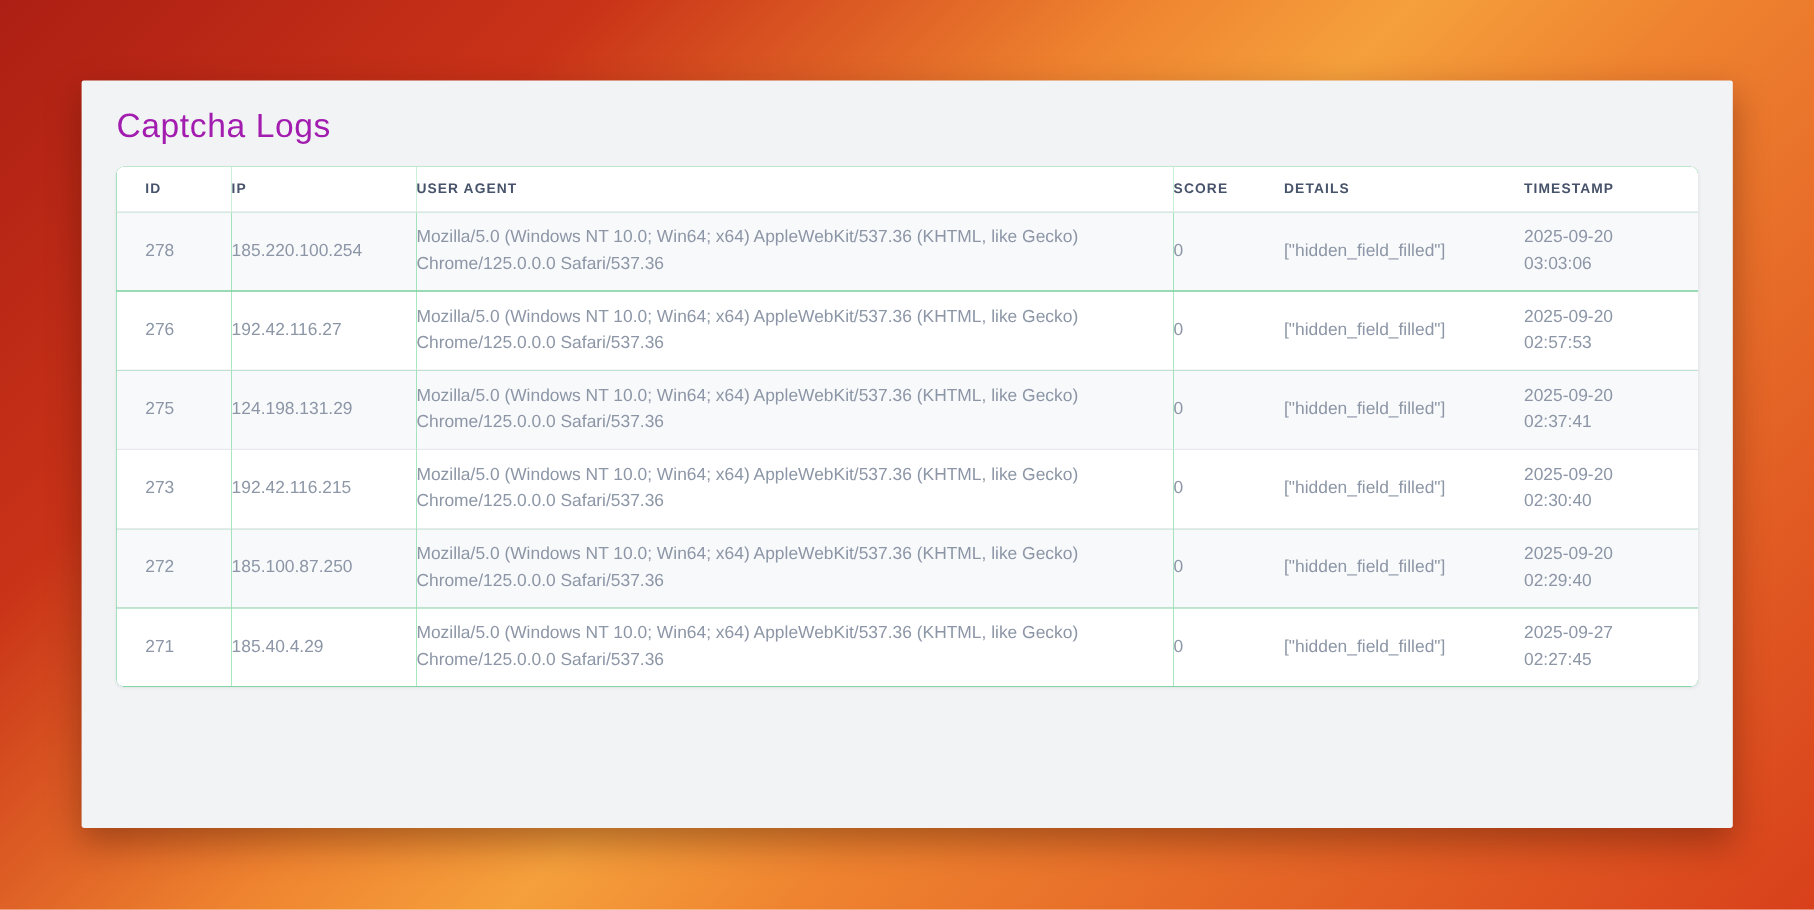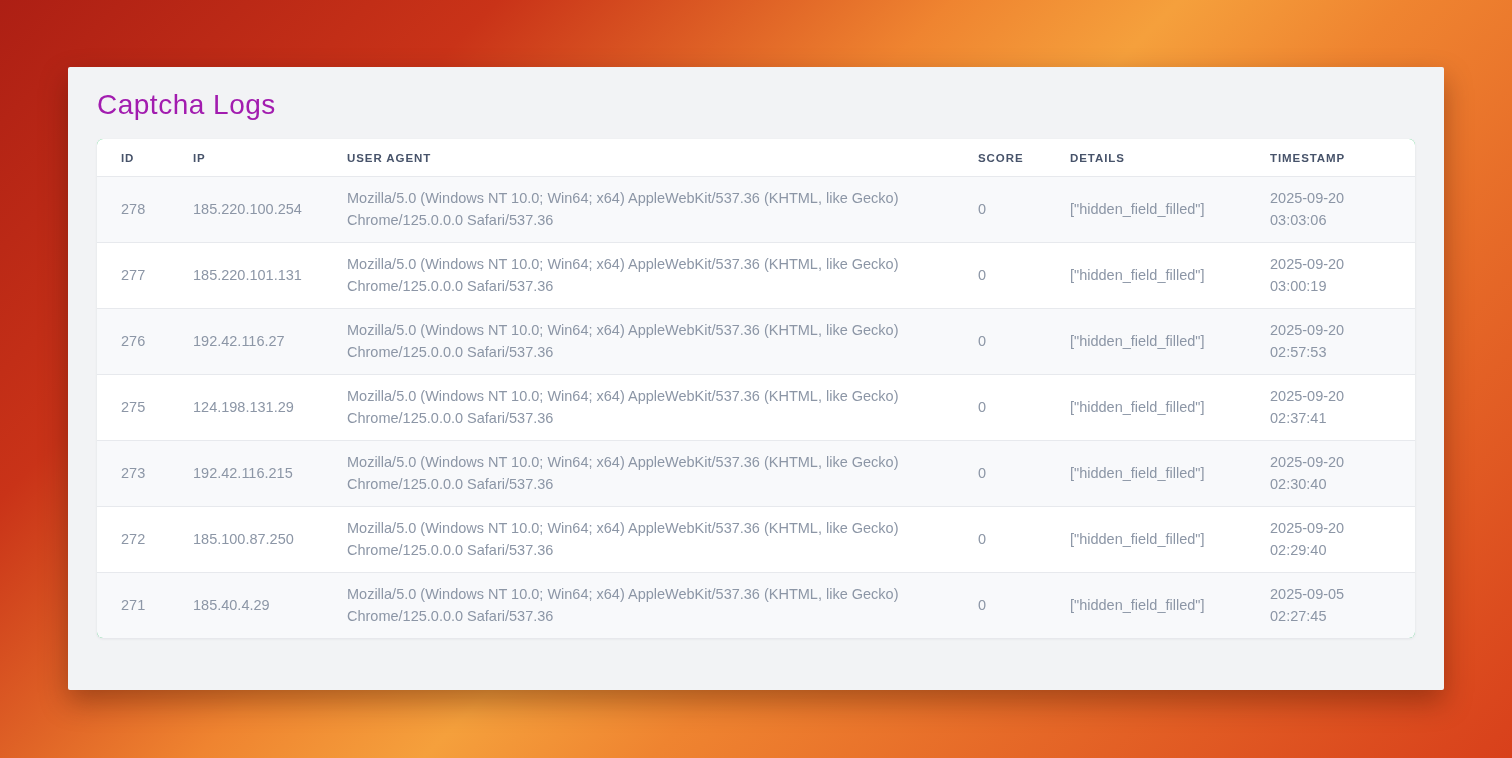--- a/index.html
+++ b/index.html
@@ -118,28 +118,20 @@
       <tbody>
         <tr>
           <td>278</td>
           <td>185.220.100.254</td>
           <td class="cell-ua">Mozilla/5.0 (Windows NT 10.0; Win64; x64) AppleWebKit/537.36 (KHTML, like Gecko) Chrome/125.0.0.0 Safari/537.36</td>
           <td>0</td>
           <td>["hidden_field_filled"]</td>
           <td class="cell-timestamp">2025-09-20 03:03:06</td>
         </tr>
         <tr>
-          <td>277</td>
-          <td>185.220.101.131</td>
-          <td class="cell-ua">Mozilla/5.0 (Windows NT 10.0; Win64; x64) AppleWebKit/537.36 (KHTML, like Gecko) Chrome/125.0.0.0 Safari/537.36</td>
-          <td>0</td>
-          <td>["hidden_field_filled"]</td>
-          <td class="cell-timestamp">2025-09-20 03:00:19</td>
-        </tr>
-        <tr>
           <td>276</td>
           <td>192.42.116.27</td>
           <td class="cell-ua">Mozilla/5.0 (Windows NT 10.0; Win64; x64) AppleWebKit/537.36 (KHTML, like Gecko) Chrome/125.0.0.0 Safari/537.36</td>
           <td>0</td>
           <td>["hidden_field_filled"]</td>
           <td class="cell-timestamp">2025-09-20 02:57:53</td>
         </tr>
         <tr>
           <td>275</td>
           <td>124.198.131.29</td>
@@ -163,18 +155,18 @@
           <td>0</td>
           <td>["hidden_field_filled"]</td>
           <td class="cell-timestamp">2025-09-20 02:29:40</td>
         </tr>
         <tr>
           <td>271</td>
           <td>185.40.4.29</td>
           <td class="cell-ua">Mozilla/5.0 (Windows NT 10.0; Win64; x64) AppleWebKit/537.36 (KHTML, like Gecko) Chrome/125.0.0.0 Safari/537.36</td>
           <td>0</td>
           <td>["hidden_field_filled"]</td>
-          <td class="cell-timestamp">2025-09-05 02:27:45</td>
+          <td class="cell-timestamp">2025-09-27 02:27:45</td>
         </tr>
       </tbody>
     </table>
   </div>
 </div>
 
 </body></html>

